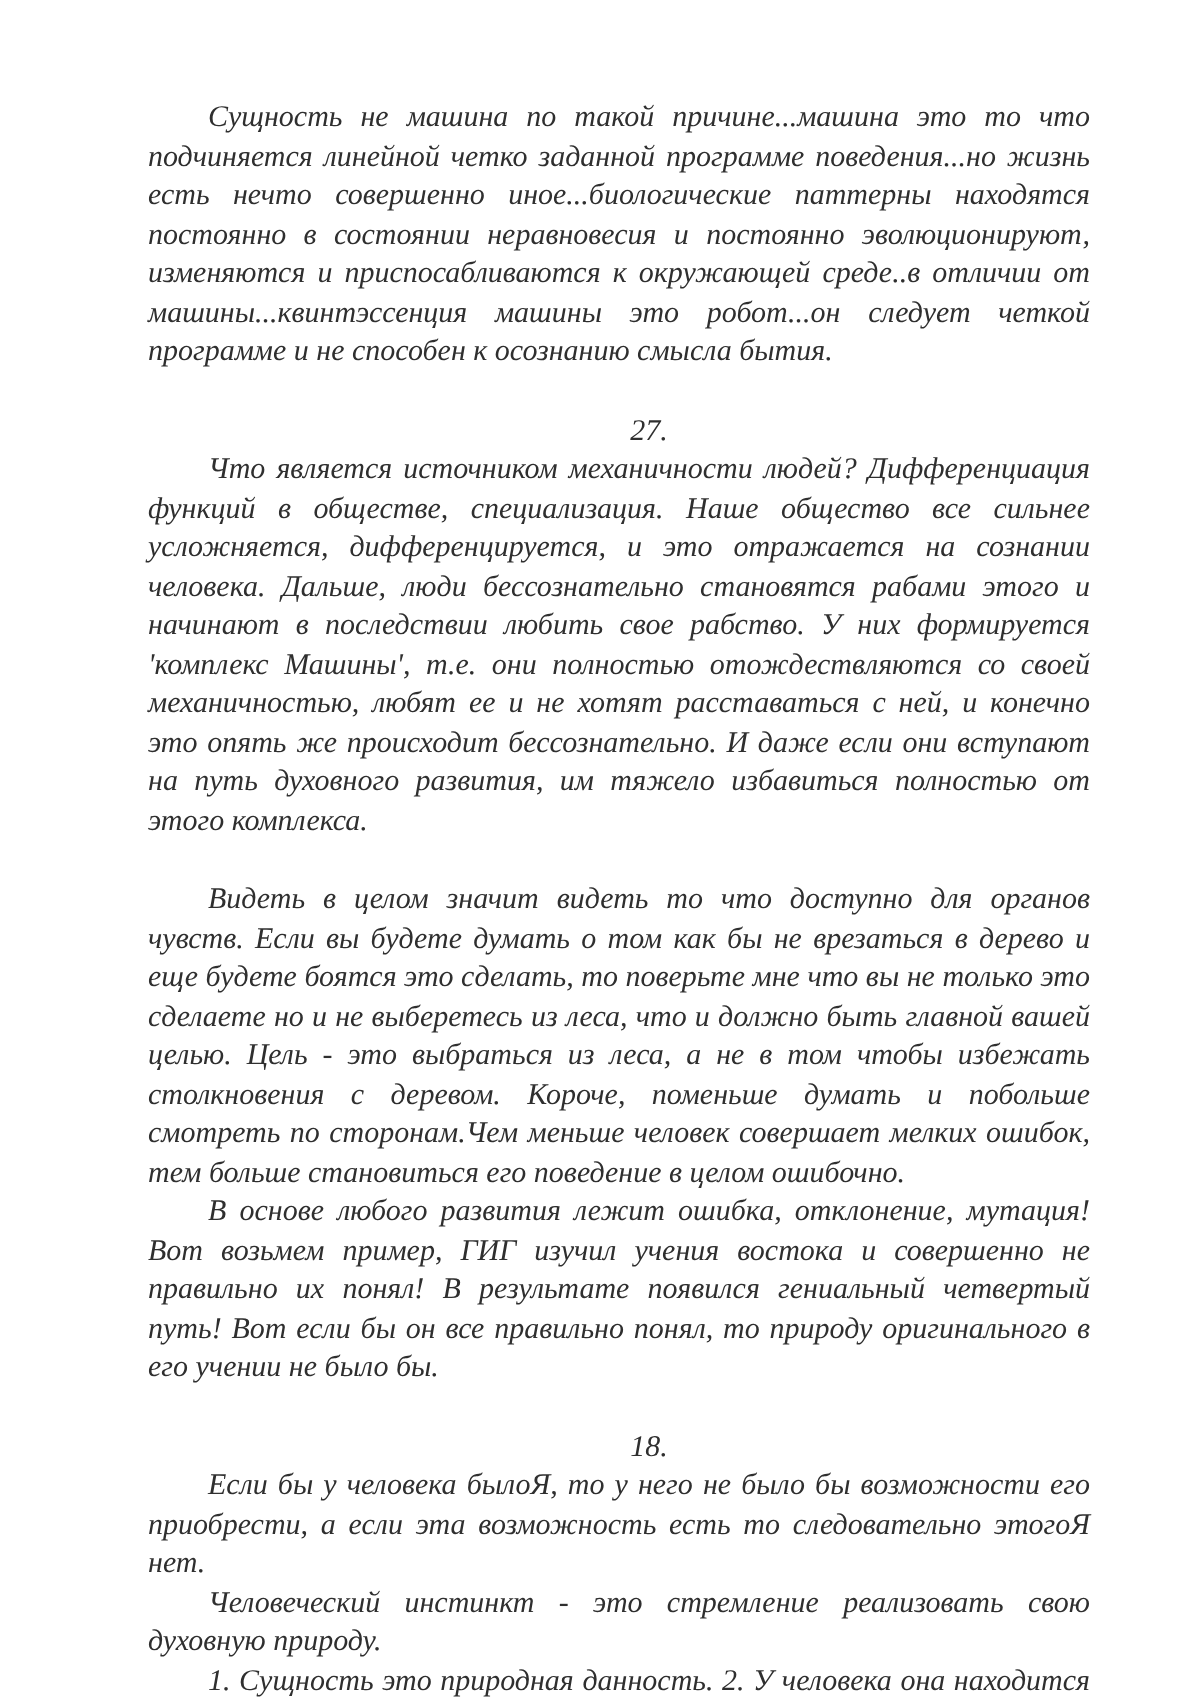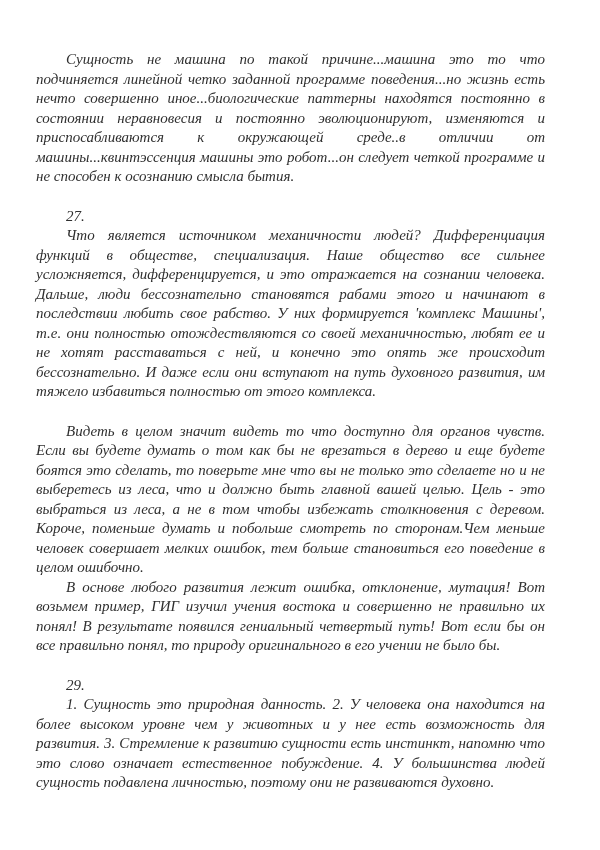--- a/index.html
+++ b/index.html
@@ -10,37 +10,37 @@
   body {
     width: 600px;
     height: 850px;
     overflow: hidden;
   }
   .page {
     box-sizing: border-box;
     width: 600px;
     height: 850px;
     background: #ffffff;
-    padding: 50px 55px 0 36px;
+    padding: 50px 55px 0 74px;
     font-family: "Liberation Serif", "DejaVu Serif", serif;
     font-style: italic;
     font-size: 15px;
     line-height: 19.5px;
     color: #2f2f2f;
   }
   .section {
     margin: 0;
   }
   .section + .section {
     margin-top: 20px;
   }
   .section-number {
     margin: 0;
     text-indent: 30px;
-    text-align: left;
+    text-align: center;
   }
   .para {
     margin: 0;
     text-indent: 30px;
     text-align: justify;
   }
 </style>
 </head>
 <body>
 
@@ -54,17 +54,19 @@
     <p class="section-number">27.</p>
     <p class="para">Что является источником механичности людей? Дифференциация функций в обществе, специализация. Наше общество все сильнее усложняется, дифференцируется, и это отражается на сознании человека. Дальше, люди бессознательно становятся рабами этого и начинают в последствии любить свое рабство. У них формируется 'комплекс Машины', т.е. они полностью отождествляются со своей механичностью, любят ее и не хотят расставаться с ней, и конечно это опять же происходит бессознательно. И даже если они вступают на путь духовного развития, им тяжело избавиться полностью от этого комплекса.</p>
   </div>
 
   <div class="section">
     <p class="para">Видеть в целом значит видеть то что доступно для органов чувств. Если вы будете думать о том как бы не врезаться в дерево и еще будете боятся это сделать, то поверьте мне что вы не только это сделаете но и не выберетесь из леса, что и должно быть главной вашей целью. Цель -  это выбраться из леса, а не в том чтобы избежать столкновения с деревом. Короче, поменьше думать и побольше смотреть по сторонам.Чем меньше человек совершает мелких ошибок, тем больше становиться его поведение в целом ошибочно.</p>
     <p class="para">В основе любого развития лежит ошибка, отклонение, мутация! Вот возьмем пример, ГИГ изучил учения востока и совершенно не правильно их понял! В результате появился гениальный четвертый путь! Вот если бы он все правильно понял, то природу оригинального в его учении не было бы.</p>
   </div>
 
   <div class="section">
-    <p class="section-number">29.</p>
+    <p class="section-number">18.</p>
+    <p class="para">Если бы у человека былоЯ, то у него не было бы возможности его приобрести, а если эта возможность есть то следовательно этогоЯ нет.</p>
+    <p class="para">Человеческий инстинкт - это стремление реализовать свою духовную природу.</p>
     <p class="para">1. Сущность это природная данность. 2. У человека она находится на более высоком уровне чем у животных и у нее есть возможность для развития. 3. Стремление к развитию сущности есть инстинкт, напомню что это слово означает естественное побуждение. 4. У большинства людей сущность подавлена личностью, поэтому они не развиваются духовно.</p>
   </div>
 
 </div>
 
 </body></html>

